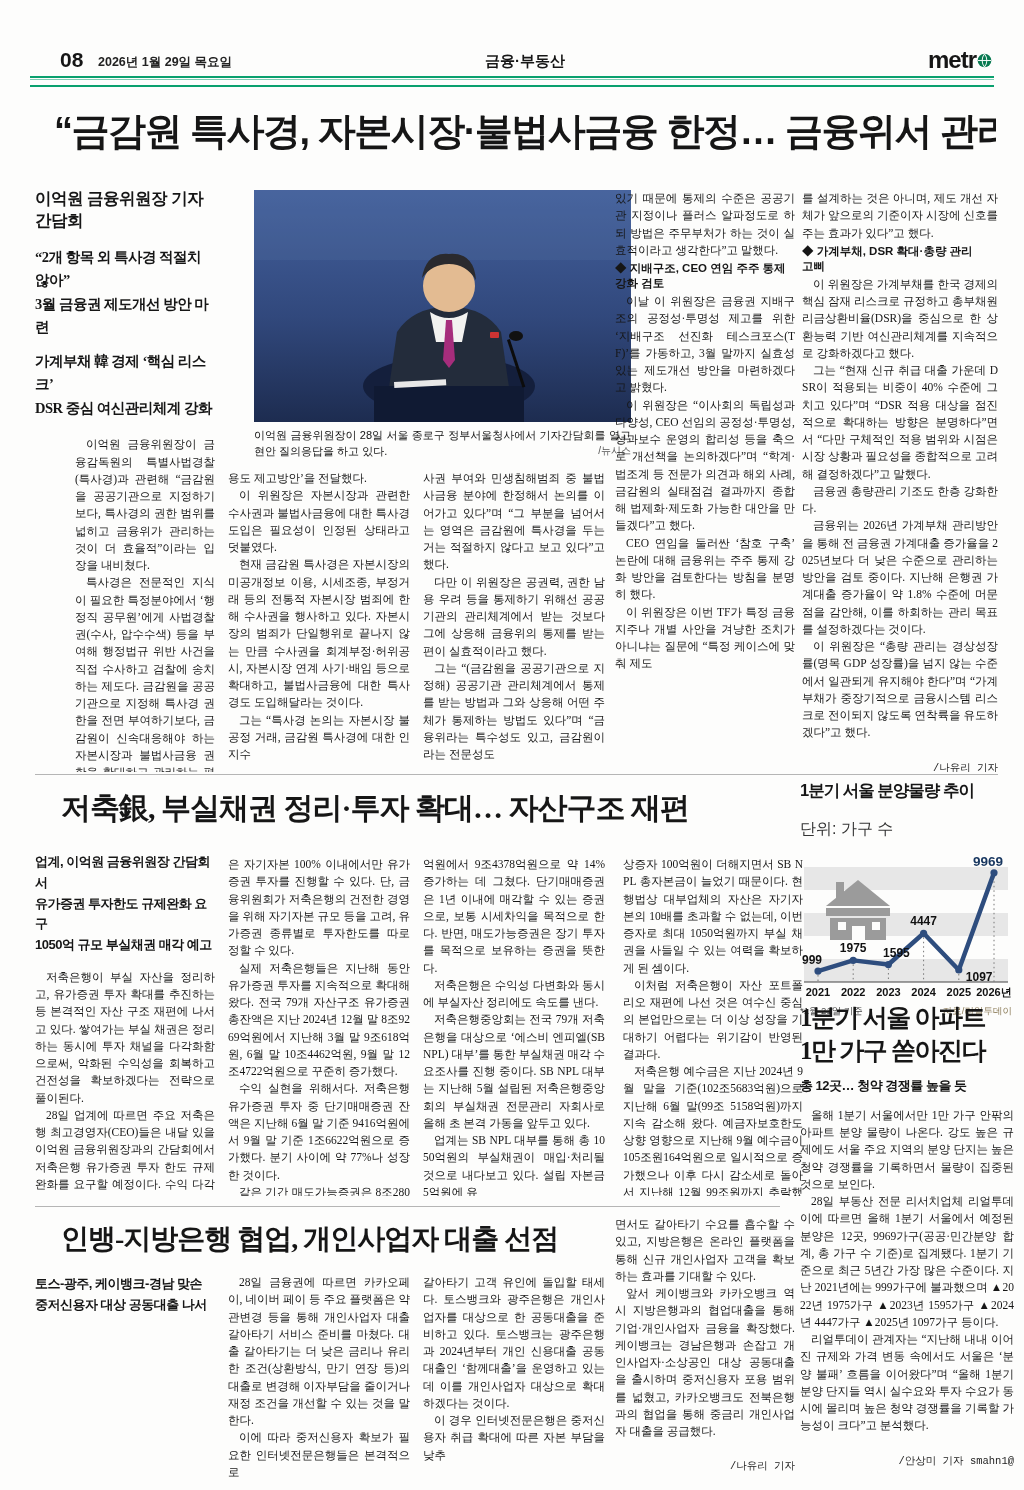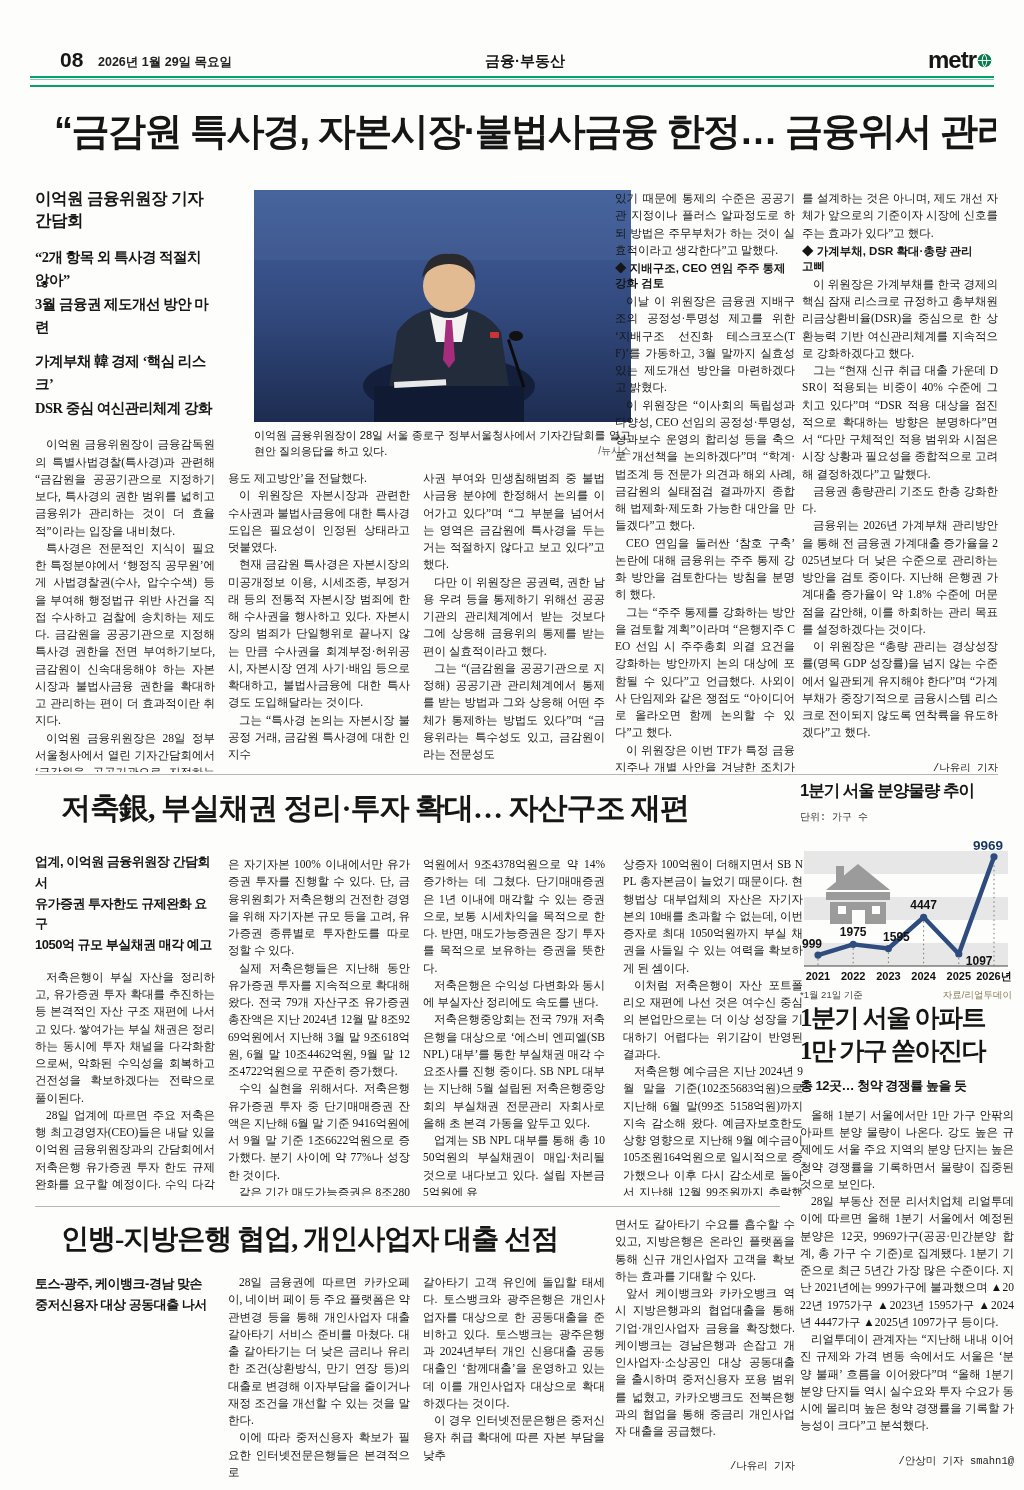--- a/index.html
+++ b/index.html
@@ -27,21 +27,21 @@
   p.b.ni{text-indent:0;}
   p.sh{font-family:"Liberation Sans",sans-serif;font-weight:bold;font-size:11.5px;margin:2px 0;text-align:left;word-break:keep-all;}
   .byline{font-family:Liberation Mono, monospace;font-size:10.5px;text-align:right;color:#222;margin-top:19px;}
   .rule{position:absolute;height:1px;background:#b5b5b5;}
   
   .caption{font-family:"Liberation Sans",sans-serif;font-size:11px;line-height:1.45;text-align:justify;word-break:break-all;color:#111;}
   .credit{float:right;color:#555;font-size:10px;}
   
   .chart-panel{position:absolute;left:800px;top:780px;width:212px;height:218px;}
   .chart-title{font-family:"Liberation Sans",sans-serif;font-weight:bold;font-size:16.5px;letter-spacing:-1px;}
-  .chart-unit{font-family:Liberation Mono, monospace;font-size:10px;color:#333;margin-top:8px;}
+  .chart-unit{font-family:Liberation Sans, sans-serif;font-size:16px;color:#333;margin-top:17px;}
   .chart-foot{display:flex;justify-content:space-between;font-family:"Liberation Sans",sans-serif;font-size:9.5px;color:#444;margin-top:1px;}
 </style>
 </head>
 <body>
 
 <div class="abs pagenum" style="left:34px;top:48px;">08</div>
 <div class="abs pagedate" style="left:72px;top:54px;">2026년 1월 29일 목요일</div>
 <div class="abs section-name" style="left:0;right:0;top:52px;text-align:center;">금융·부동산</div>
 <div class="abs brand" style="right:32px;top:46px;">
   <span>metr</span>
@@ -57,21 +57,21 @@
 <div class="col" style="left:35px;top:188px;width:180px;height:584px;">
   <div class="kicker">이억원 금융위원장 기자간담회</div>
   <div class="deck-serif" style="margin-top:14px;">
     <div>“2개 항목 외 특사경 적절치 않아”</div>
     <div>3월 금융권 제도개선 방안 마련</div>
   </div>
   <div class="deck-serif" style="margin-top:10px;">
     <div>가계부채 韓 경제 ‘핵심 리스크’</div>
     <div>DSR 중심 여신관리체계 강화</div>
   </div>
-  <div style="margin-top:16px;">
+  <div style="margin-top:16px;margin-left:40px;">
     <p class="b">이억원 금융위원장이 금융감독원의 특별사법경찰(특사경)과 관련해 “금감원을 공공기관으로 지정하기보다, 특사경의 권한 범위를 넓히고 금융위가 관리하는 것이 더 효율적”이라는 입장을 내비쳤다.</p>
     <p class="b">특사경은 전문적인 지식이 필요한 특정분야에서 ‘행정직 공무원’에게 사법경찰권(수사, 압수수색) 등을 부여해 행정법규 위반 사건을 직접 수사하고 검찰에 송치하는 제도다. 금감원을 공공기관으로 지정해 특사경 권한을 전면 부여하기보다, 금감원이 신속대응해야 하는 자본시장과 불법사금융 권한을 확대하고 관리하는 편이 더 효과적이란 취지다.</p>
     <p class="b">이억원 금융위원장은 28일 정부서울청사에서 열린 기자간담회에서 ‘금감원을 공공기관으로 지정하는 것이 어떤지’를 묻는 질문에 이같이 답했다.</p>
 
   </div>
 </div>
 
 <div class="abs" style="left:228px;top:190px;width:377px;height:232px;">
   <svg width="377" height="232" viewBox="0 0 377 232">
     <defs>
@@ -115,21 +115,20 @@
   <p class="b">다만 이 위원장은 공권력, 권한 남용 우려 등을 통제하기 위해선 공공기관의 관리체계에서 받는 것보다 그에 상응해 금융위의 통제를 받는 편이 실효적이라고 했다.</p>
   <p class="b">그는 “(금감원을 공공기관으로 지정해) 공공기관 관리체계에서 통제를 받는 방법과 그와 상응해 어떤 주체가 통제하는 방법도 있다”며 “금융위라는 특수성도 있고, 금감원이라는 전문성도</p>
 </div>
 
 <div class="col" style="left:615px;top:190px;width:180px;height:582px;">
   <p class="b ni">있기 때문에 통제의 수준은 공공기관 지정이나 플러스 알파정도로 하되 방법은 주무부처가 하는 것이 실효적이라고 생각한다”고 말했다.</p>
   <p class="sh">◆ 지배구조, CEO 연임 주주 통제 강화 검토</p>
   <p class="b">이날 이 위원장은 금융권 지배구조의 공정성·투명성 제고를 위한 ‘지배구조 선진화 테스크포스(TF)’를 가동하고, 3월 말까지 실효성 있는 제도개선 방안을 마련하겠다고 밝혔다.</p>
   <p class="b">이 위원장은 “이사회의 독립성과 다양성, CEO 선임의 공정성·투명성, 성과보수 운영의 합리성 등을 축으로 개선책을 논의하겠다”며 “학계·법조계 등 전문가 의견과 해외 사례, 금감원의 실태점검 결과까지 종합해 법제화·제도화 가능한 대안을 만들겠다”고 했다.</p>
   <p class="b">CEO 연임을 둘러싼 ‘참호 구축’ 논란에 대해 금융위는 주주 통제 강화 방안을 검토한다는 방침을 분명히 했다.</p>
-  <p class="b">그는 “주주 통제를 강화하는 방안을 검토할 계획”이라며 “은행지주 CEO 선임 시 주주총회 의결 요건을 강화하는 방안까지 논의 대상에 포함될 수 있다”고 언급했다. 사외이사 단임제와 같은 쟁점도 “아이디어로 올라오면 함께 논의할 수 있다”고 했다.</p>
   <p class="b">이 위원장은 이번 TF가 특정 금융지주나 개별 사안을 겨냥한 조치가 아니냐는 질문에 “특정 케이스에 맞춰 제도</p>
 </div>
 
 <div class="col" style="left:802px;top:190px;width:196px;height:582px;">
   <p class="b ni">를 설계하는 것은 아니며, 제도 개선 자체가 앞으로의 기준이자 시장에 신호를 주는 효과가 있다”고 했다.</p>
   <p class="sh">◆ 가계부채, DSR 확대·총량 관리 고삐</p>
   <p class="b">이 위원장은 가계부채를 한국 경제의 핵심 잠재 리스크로 규정하고 총부채원리금상환비율(DSR)을 중심으로 한 상환능력 기반 여신관리체계를 지속적으로 강화하겠다고 했다.</p>
   <p class="b">그는 “현재 신규 취급 대출 가운데 DSR이 적용되는 비중이 40% 수준에 그치고 있다”며 “DSR 적용 대상을 점진적으로 확대하는 방향은 분명하다”면서 “다만 구체적인 적용 범위와 시점은 시장 상황과 필요성을 종합적으로 고려해 결정하겠다”고 말했다.</p>
   <p class="b">금융권 총량관리 기조도 한층 강화한다.</p>
   <p class="b">금융위는 2026년 가계부채 관리방안을 통해 전 금융권 가계대출 증가율을 2025년보다 더 낮은 수준으로 관리하는 방안을 검토 중이다. 지난해 은행권 가계대출 증가율이 약 1.8% 수준에 머문 점을 감안해, 이를 하회하는 관리 목표를 설정하겠다는 것이다.</p>

